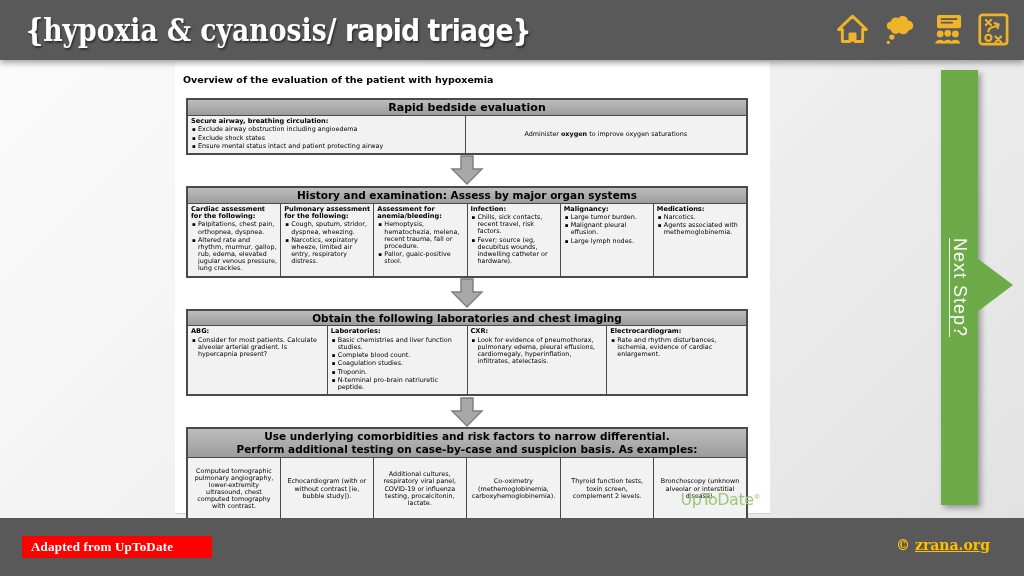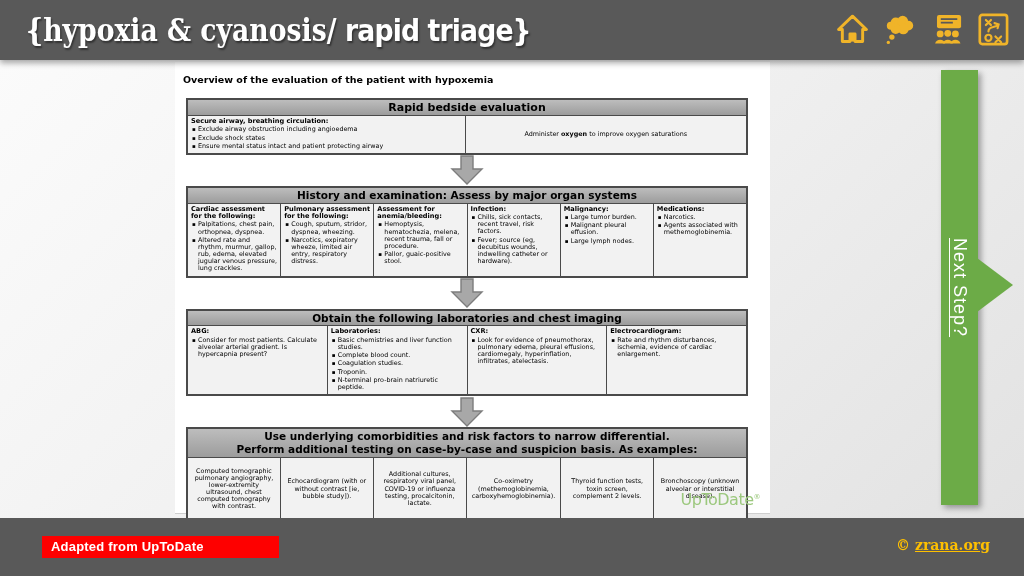--- a/index.html
+++ b/index.html
@@ -57,23 +57,23 @@
               cursor:pointer; }
   .next-tab-arrow { position:absolute; left:36px; top:188px; width:36px; height:54px; background:#6cab47;
                     clip-path:polygon(0 0, 100% 50%, 0 100%);
                     filter:drop-shadow(2px 2px 2px rgba(0,0,0,.3)); }
   .next-tab-label { writing-mode:vertical-rl; text-orientation:mixed; color:#ffffff; font-size:18px;
                     font-family:"Liberation Sans", sans-serif; text-decoration:underline;
                     text-underline-position:left; letter-spacing:1px; white-space:nowrap; }
 
   
   .bottombar { position:absolute; top:518px; left:0; width:1024px; height:58px; background:#595959; }
-  .adapted-label { position:absolute; left:22px; top:18px; width:237px; height:22px; background:#fe0000;
+  .adapted-label { position:absolute; left:22px; top:18px; width:190px; height:22px; background:#fe0000;
                    color:#fff; font-weight:bold; font-size:13px; line-height:22px; padding-left:9px;
-                   font-family:Liberation Sans, sans-serif; letter-spacing:.2px;margin-left:20px; }
+                   font-family:Liberation Serif, serif; letter-spacing:.2px; }
   .copyright { position:absolute; right:34px; top:19px; color:#ffc000; font-family:"DejaVu Serif", serif;
                font-weight:bold; font-size:14px; cursor:pointer; }
   .copyright .link { text-decoration:underline; }
 </style>
 </head>
 <body>
 
 <div class="topbar">
   <div class="slide-title">
     <span class="title-left">{hypoxia &amp; cyanosis/</span>

